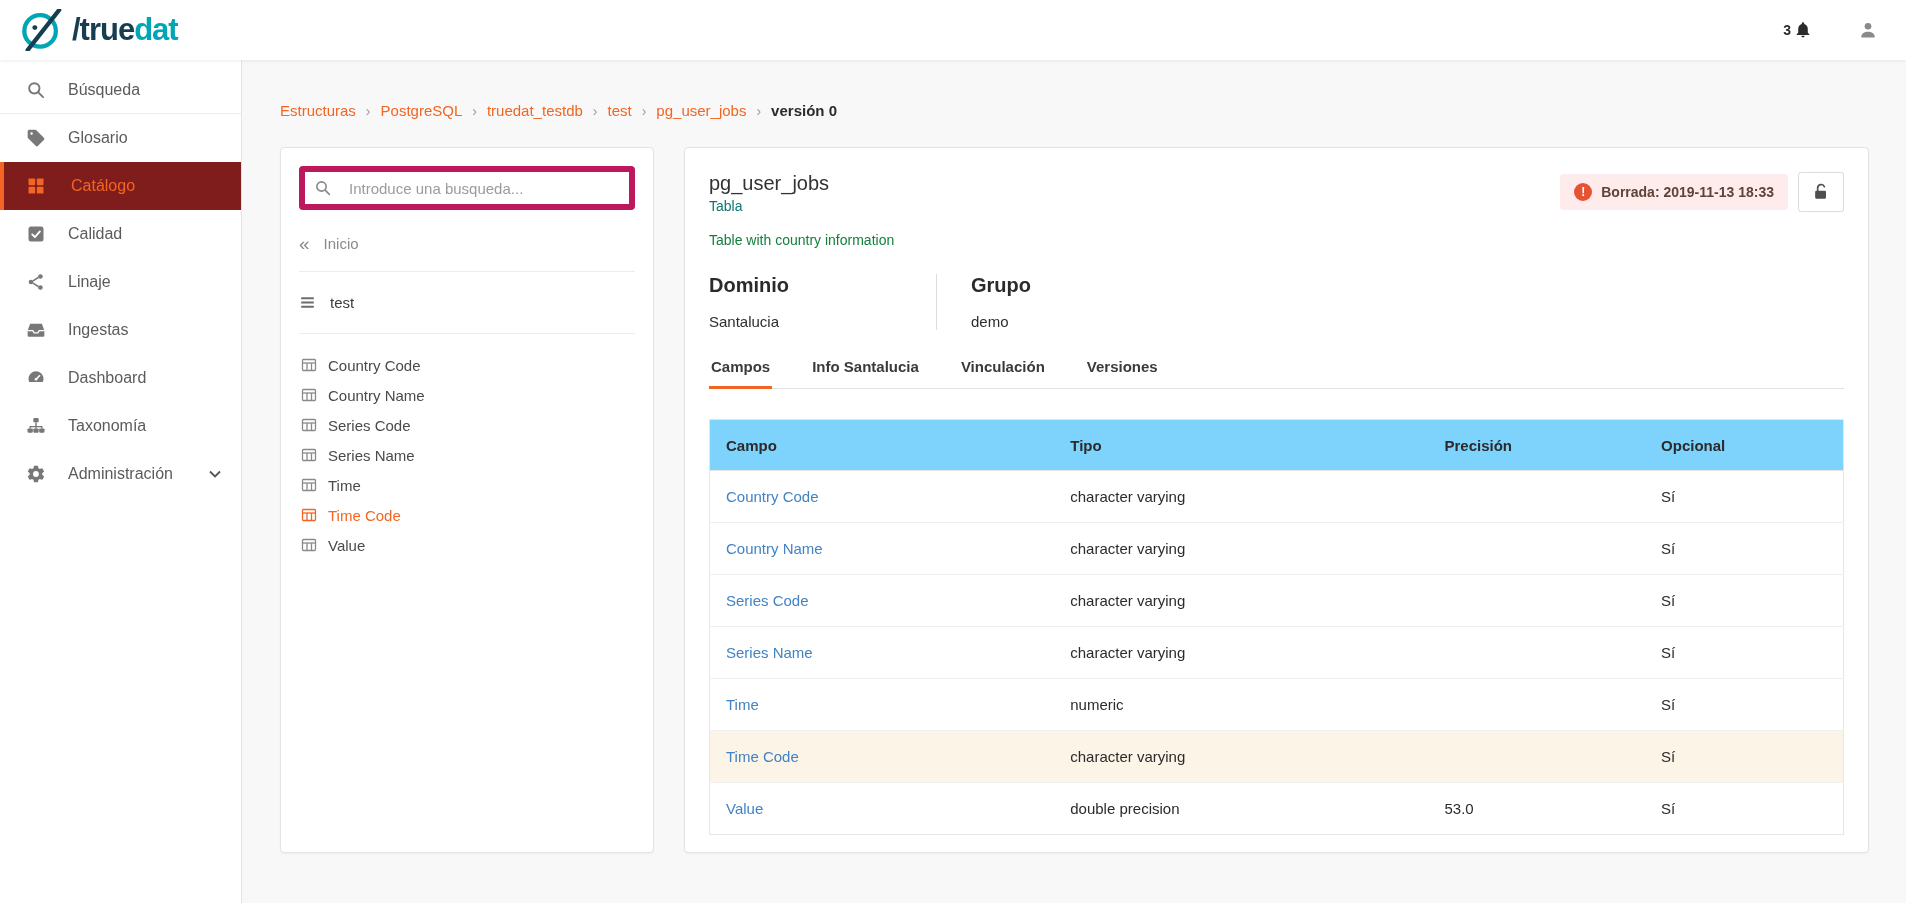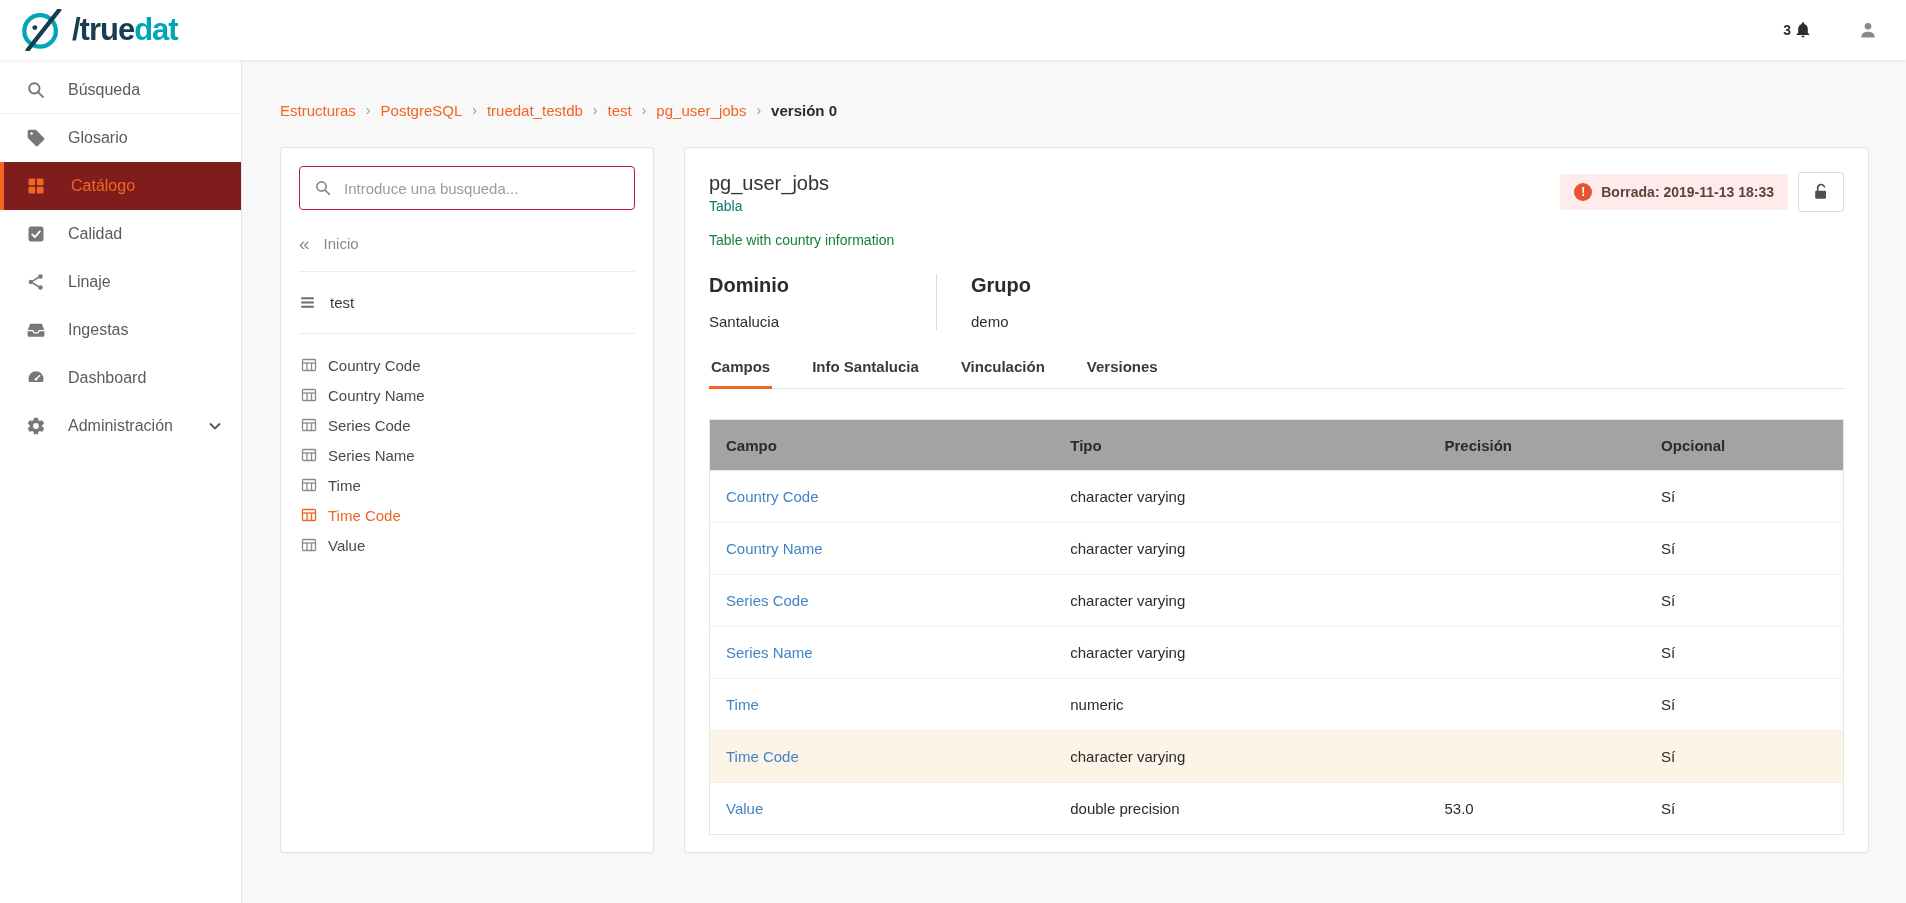--- a/index.html
+++ b/index.html
@@ -67,41 +67,41 @@
   .content {
     margin-left: 242px;
     height: 843px;
     background: #f8f8f8;
     padding: 0 37px 0 38px;
   }
   .breadcrumb {
     padding: 42px 0 28px 0;
     font-size: 15px;
     display: flex;
-    align-items: flex-start;
+    align-items: flex-end;
     gap: 10px;
   }
   .breadcrumb a { color: #f26522; }
   .breadcrumb .sep { color: #9a9a9a; font-size: 14px; }
   .breadcrumb .current { color: #2b2b2b; font-weight: bold; }
 
   .cards { display: flex; gap: 30px; align-items: stretch; height: 706px; }
   .card {
     background: #fff;
     border: 1px solid #e3e3e3;
     border-radius: 4px;
     box-shadow: 0 1px 2px rgba(0,0,0,0.04);
   }
 
   
   .explorer { width: 374px; flex: none; padding: 18px 18px 0; }
   .search-box { position: relative; }
   .search-box input {
     width: 100%; height: 44px;
-    border: 1px solid #be185d; border-radius: 4px;
+    border: 6px solid #be185d; border-radius: 4px;
     padding: 0 12px 0 44px;
     font-size: 15px; color: #333;
     font-family: inherit;
     outline: none;
     background: #fff;
   }
   .search-box input::placeholder { color: #9b9b9b; }
   .search-box .ico { position: absolute; left: 15px; top: 13px; width: 18px; height: 18px; color: #8a8a8a; display: flex; }
   .back-row {
     display: flex; align-items: center; gap: 14px;
@@ -177,21 +177,21 @@
   }
 
   .fields-table {
     width: 100%;
     margin-top: 30px;
     border-collapse: collapse;
     table-layout: fixed;
     border: 1px solid #e6e6e6;
   }
   .fields-table th {
-    background: #a3a3a3;
+    background: #7dd3fc;
     text-align: left;
     font-size: 15px; font-weight: bold; color: #2b2b2b;
     height: 51px; padding: 0 0 0 16px;
     border-bottom: 1px solid #e6e6e6;
   }
   .fields-table td {
     height: 52px; padding: 0 0 0 16px;
     font-size: 15px; color: #2b2b2b;
     border-bottom: 1px solid #f0f0f0;
   }
@@ -293,20 +293,32 @@
   </div>
   <div class="side-item">
     <span class="ico">
       <svg viewBox="0 0 24 24" width="20" height="20">
           <path d="M12 4a9 9 0 00-9 9c0 1.4.3 2.7.9 3.9h16.2c.6-1.2.9-2.5.9-3.9a9 9 0 00-9-9z" fill="currentColor"></path>
           <line x1="12" y1="13.5" x2="16.8" y2="8.7" stroke="#fff" stroke-width="2"></line>
           <circle cx="12" cy="13.5" r="1.6" fill="#fff"></circle>
         </svg>
     </span>
     <span>Dashboard</span>
+  </div>
+  <div class="side-item">
+    <span class="ico">
+      <svg viewBox="0 0 24 24" width="20" height="20">
+          <path d="M12 7.5v3.5M5 15v-2.3h14V15M12 11v4" stroke="currentColor" stroke-width="1.7" fill="none"></path>
+          <rect x="8.8" y="2.5" width="6.4" height="5" rx="1" fill="currentColor"></rect>
+          <rect x="1.8" y="15" width="6.4" height="5" rx="1" fill="currentColor"></rect>
+          <rect x="8.8" y="15" width="6.4" height="5" rx="1" fill="currentColor"></rect>
+          <rect x="15.8" y="15" width="6.4" height="5" rx="1" fill="currentColor"></rect>
+        </svg>
+    </span>
+    <span>Taxonomía</span>
   </div>
   <div class="side-item">
     <span class="ico">
       <svg viewBox="0 0 24 24" width="20" height="20" fill="currentColor">
           <path d="M19.4 13c.04-.33.06-.66.06-1s-.02-.67-.06-1l2.1-1.65a.5.5 0 00.12-.64l-2-3.46a.5.5 0 00-.61-.22l-2.49 1a7.3 7.3 0 00-1.73-1l-.38-2.65A.5.5 0 0013.92 2h-4a.5.5 0 00-.5.42l-.37 2.65c-.63.26-1.21.6-1.74 1l-2.49-1a.5.5 0 00-.6.22l-2 3.46a.5.5 0 00.12.64L4.44 11c-.04.33-.06.66-.06 1s.02.67.06 1l-2.1 1.65a.5.5 0 00-.12.64l2 3.46c.14.24.42.33.6.22l2.5-1c.52.4 1.1.74 1.73 1l.37 2.65c.04.24.25.42.5.42h4c.25 0 .46-.18.5-.42l.37-2.65c.63-.26 1.2-.6 1.73-1l2.5 1c.23.1.47 0 .6-.22l2-3.46a.5.5 0 00-.12-.64L19.4 13zM11.92 15.5a3.5 3.5 0 110-7 3.5 3.5 0 010 7z"></path>
         </svg>
     </span>
     <span>Administración</span>
     <span class="chev">
       <svg width="12" height="8" viewBox="0 0 12 8">

